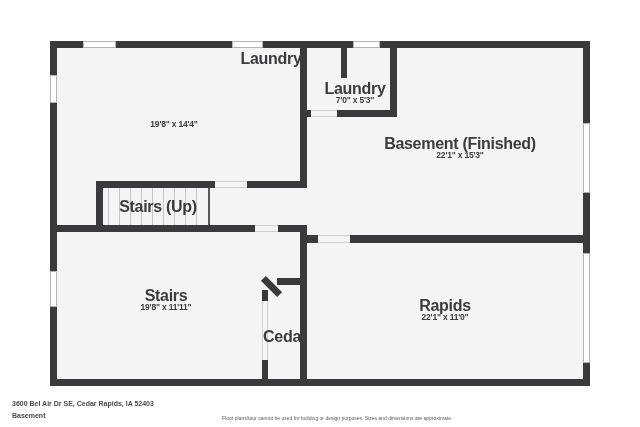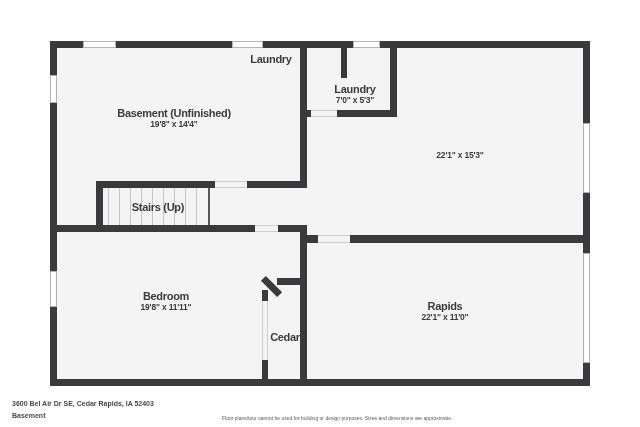--- a/index.html
+++ b/index.html
@@ -18,21 +18,21 @@
   .floor-base{position:absolute;left:50px;top:41px;width:540px;height:345px;background:var(--floor);}
   .wall{position:absolute;background:var(--wall);}
   .window{position:absolute;background:#ffffff;border:1px solid var(--winborder);box-sizing:border-box;}
   .opening-h{position:absolute;background:var(--floor);border-top:1px solid var(--openedge);border-bottom:1px solid var(--openedge);box-sizing:border-box;}
   .opening-v{position:absolute;background:var(--floor);border-left:1px solid var(--openedge);border-right:1px solid var(--openedge);box-sizing:border-box;}
   .tread{position:absolute;width:1px;top:188px;height:37px;background:#c6c6c6;}
   .stairs-edge{position:absolute;left:208px;top:188px;width:2px;height:37px;background:#59595b;}
   .diag{position:absolute;left:260px;top:283px;width:23px;height:7px;background:var(--wall);transform:rotate(45deg);}
   .room-label{
     position:absolute;transform:translate(-50%,-50%);
-    font-size:11px;font-weight:700;letter-spacing:-0.3px;
+    font-size:16px;font-weight:700;letter-spacing:-0.3px;
     color:var(--text);white-space:nowrap;
   }
   .room-dims{
     position:absolute;transform:translate(-50%,-50%);
     font-size:8.5px;font-weight:600;letter-spacing:-0.2px;
     color:var(--text);white-space:nowrap;
   }
   .footer-address{position:absolute;left:12px;top:400px;font-size:7px;font-weight:700;color:#4a4a4c;white-space:nowrap;}
   .footer-level{position:absolute;left:12px;top:412px;font-size:7px;font-weight:700;color:#4a4a4c;white-space:nowrap;}
   .footer-disclaimer{position:absolute;left:222px;top:414.5px;font-size:5px;font-weight:400;color:#5a5a5c;white-space:nowrap;}
@@ -86,27 +86,27 @@
   <div class="tread" style="left:130px;"></div>
   <div class="tread" style="left:141px;"></div>
   <div class="tread" style="left:152px;"></div>
   <div class="tread" style="left:163px;"></div>
   <div class="tread" style="left:174px;"></div>
   <div class="tread" style="left:185px;"></div>
   <div class="tread" style="left:196px;"></div>
   <div class="stairs-edge"></div>
 
   <div class="room-label" style="left:271px;top:59px;">Laundry</div>
-  <div class="room-label" style="left:174px;top:113px;">Basement (Unfinished)</div>
   <div class="room-dims" style="left:174px;top:124px;">19'8" x 14'4"</div>
   <div class="room-label" style="left:355px;top:89px;">Laundry</div>
   <div class="room-dims" style="left:355px;top:100px;">7'0" x 5'3"</div>
+  <div class="room-label" style="left:460px;top:144px;">Basement (Finished)</div>
   <div class="room-dims" style="left:460px;top:155px;">22'1" x 15'3"</div>
-  <div class="room-label" style="left:158px;top:207px;font-size:11px;">Stairs (Up)</div>
-  <div class="room-label" style="left:166px;top:296px;">Bedroom</div>
+  <div class="room-label" style="left:158px;top:207px;font-size:16px;">Stairs (Up)</div>
+  <div class="room-label" style="left:166px;top:296px;">Stairs</div>
   <div class="room-dims" style="left:166px;top:307px;">19'8" x 11'11"</div>
   <div class="room-label" style="left:285px;top:337px;">Cedar</div>
   <div class="room-label" style="left:445px;top:306px;">Rapids</div>
   <div class="room-dims" style="left:445px;top:317px;">22'1" x 11'0"</div>
 
   <div class="footer-address">3600 Bel Air Dr SE, Cedar Rapids, IA 52403</div>
   <div class="footer-level">Basement</div>
   <div class="footer-disclaimer">Floor plans/tour cannot be used for building or design purposes. Sizes and dimensions are approximate.</div>
 
 </div>

